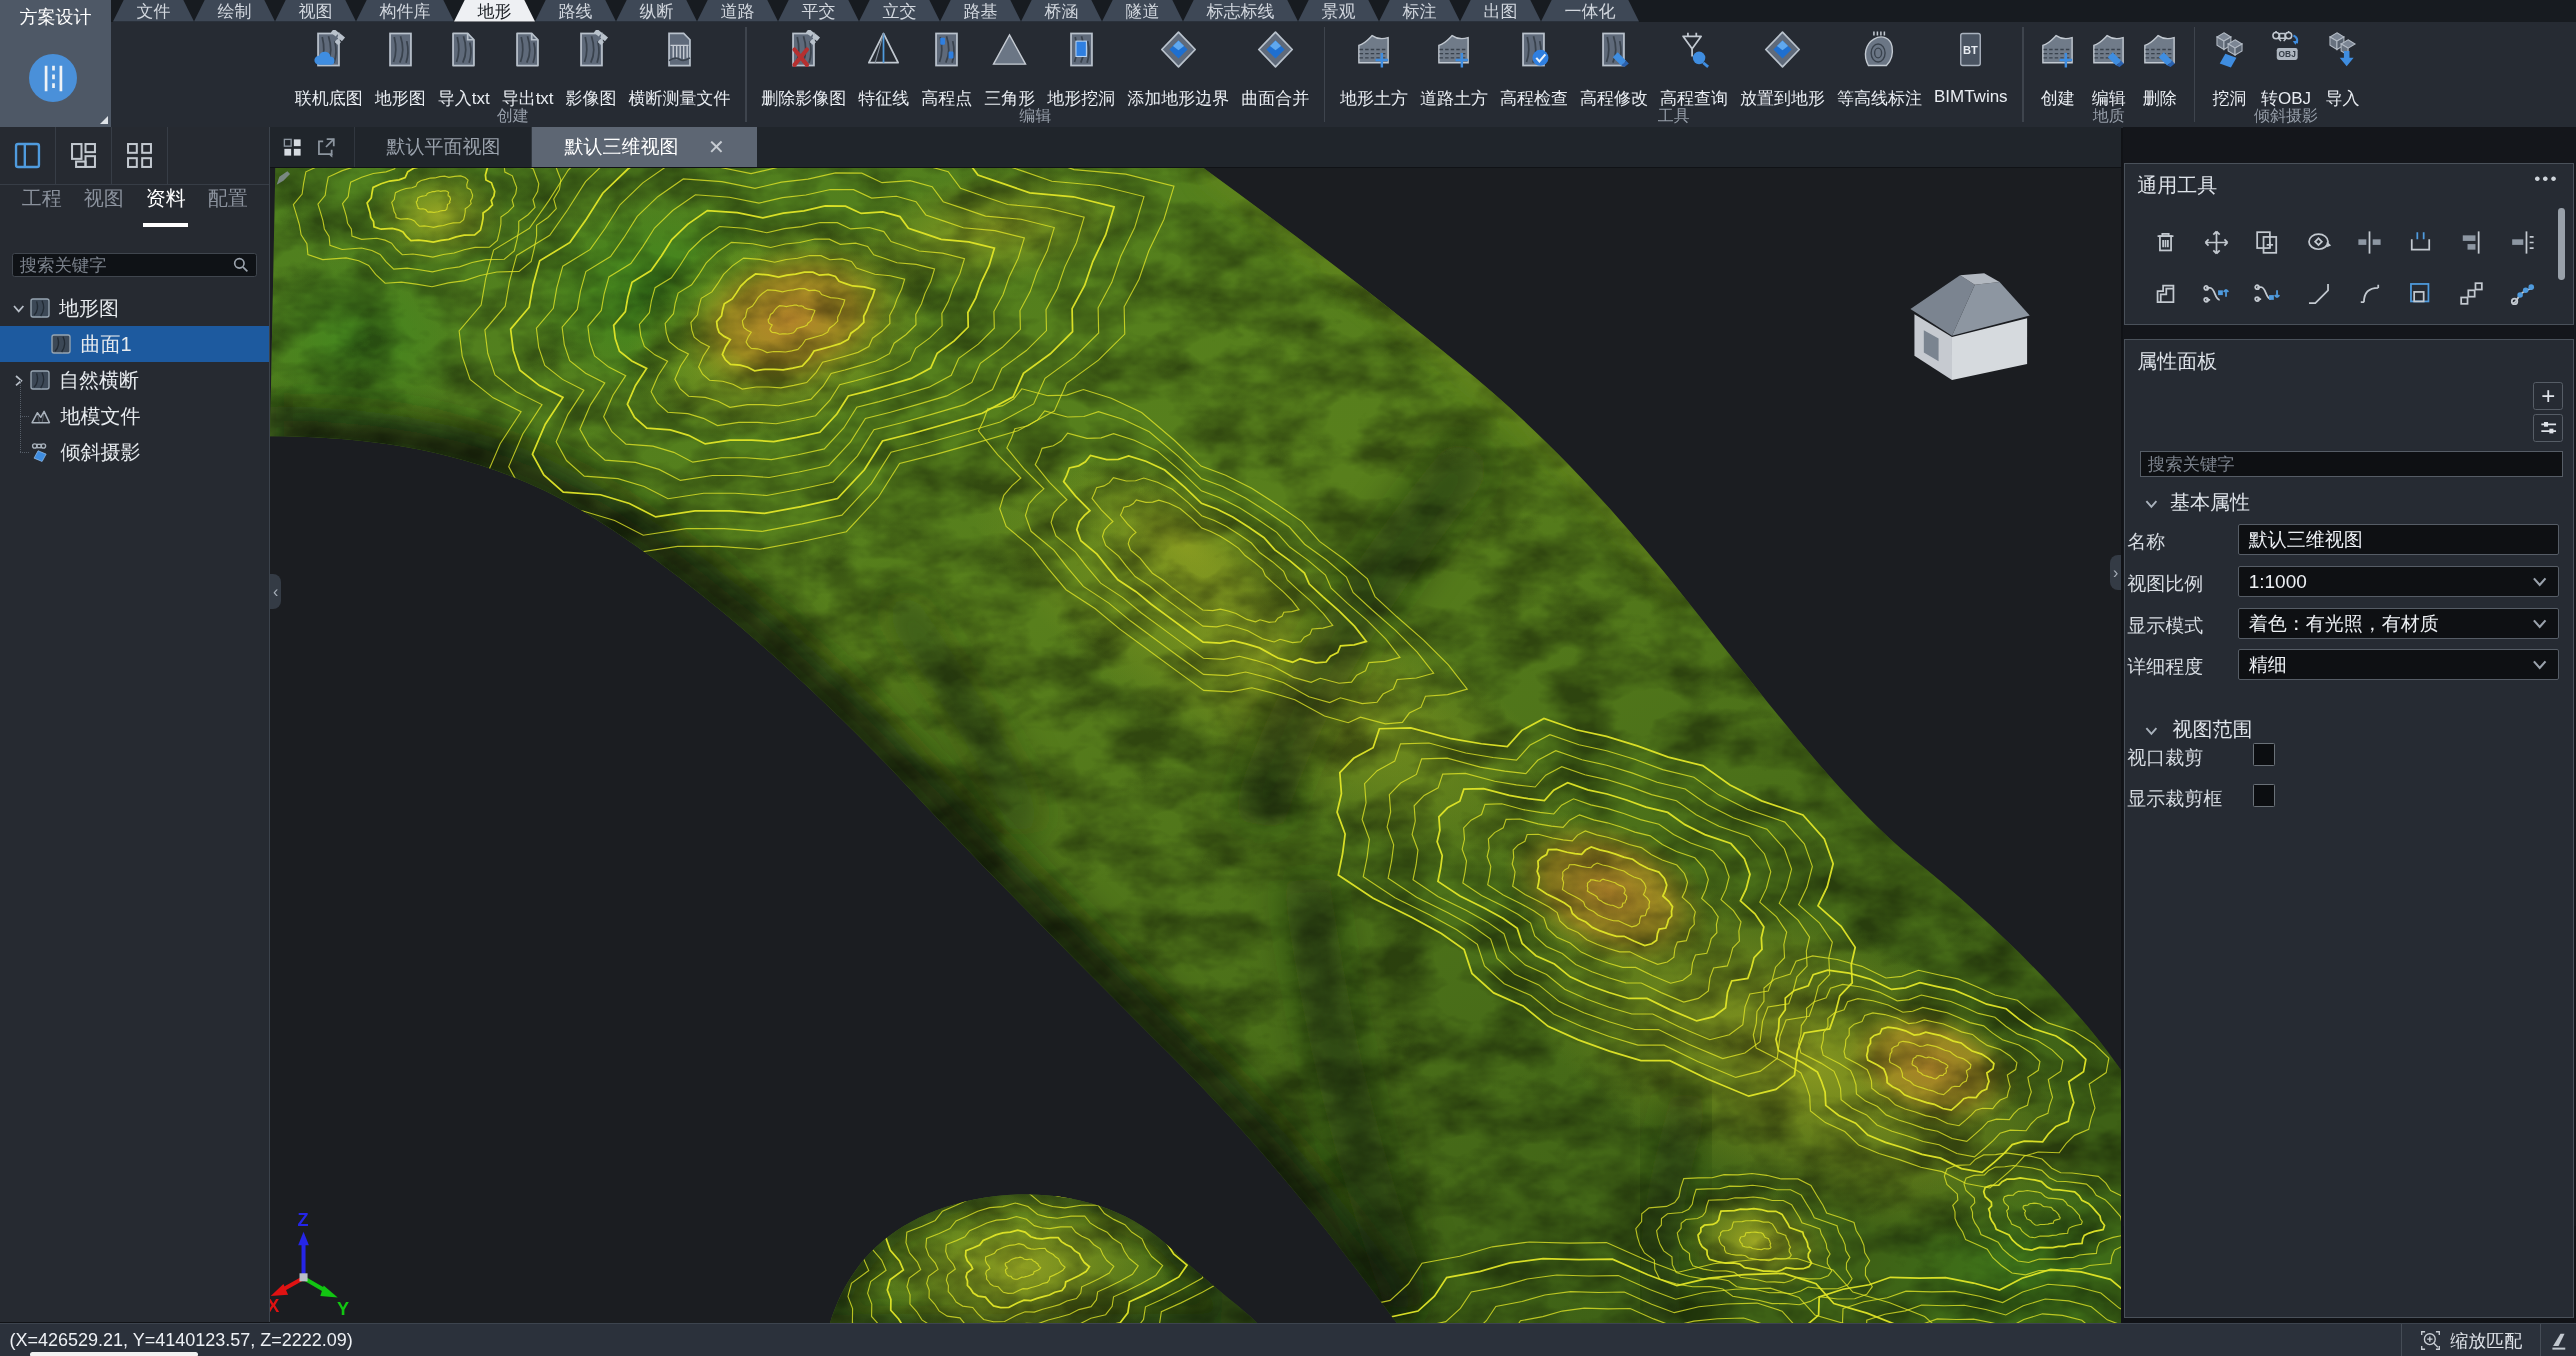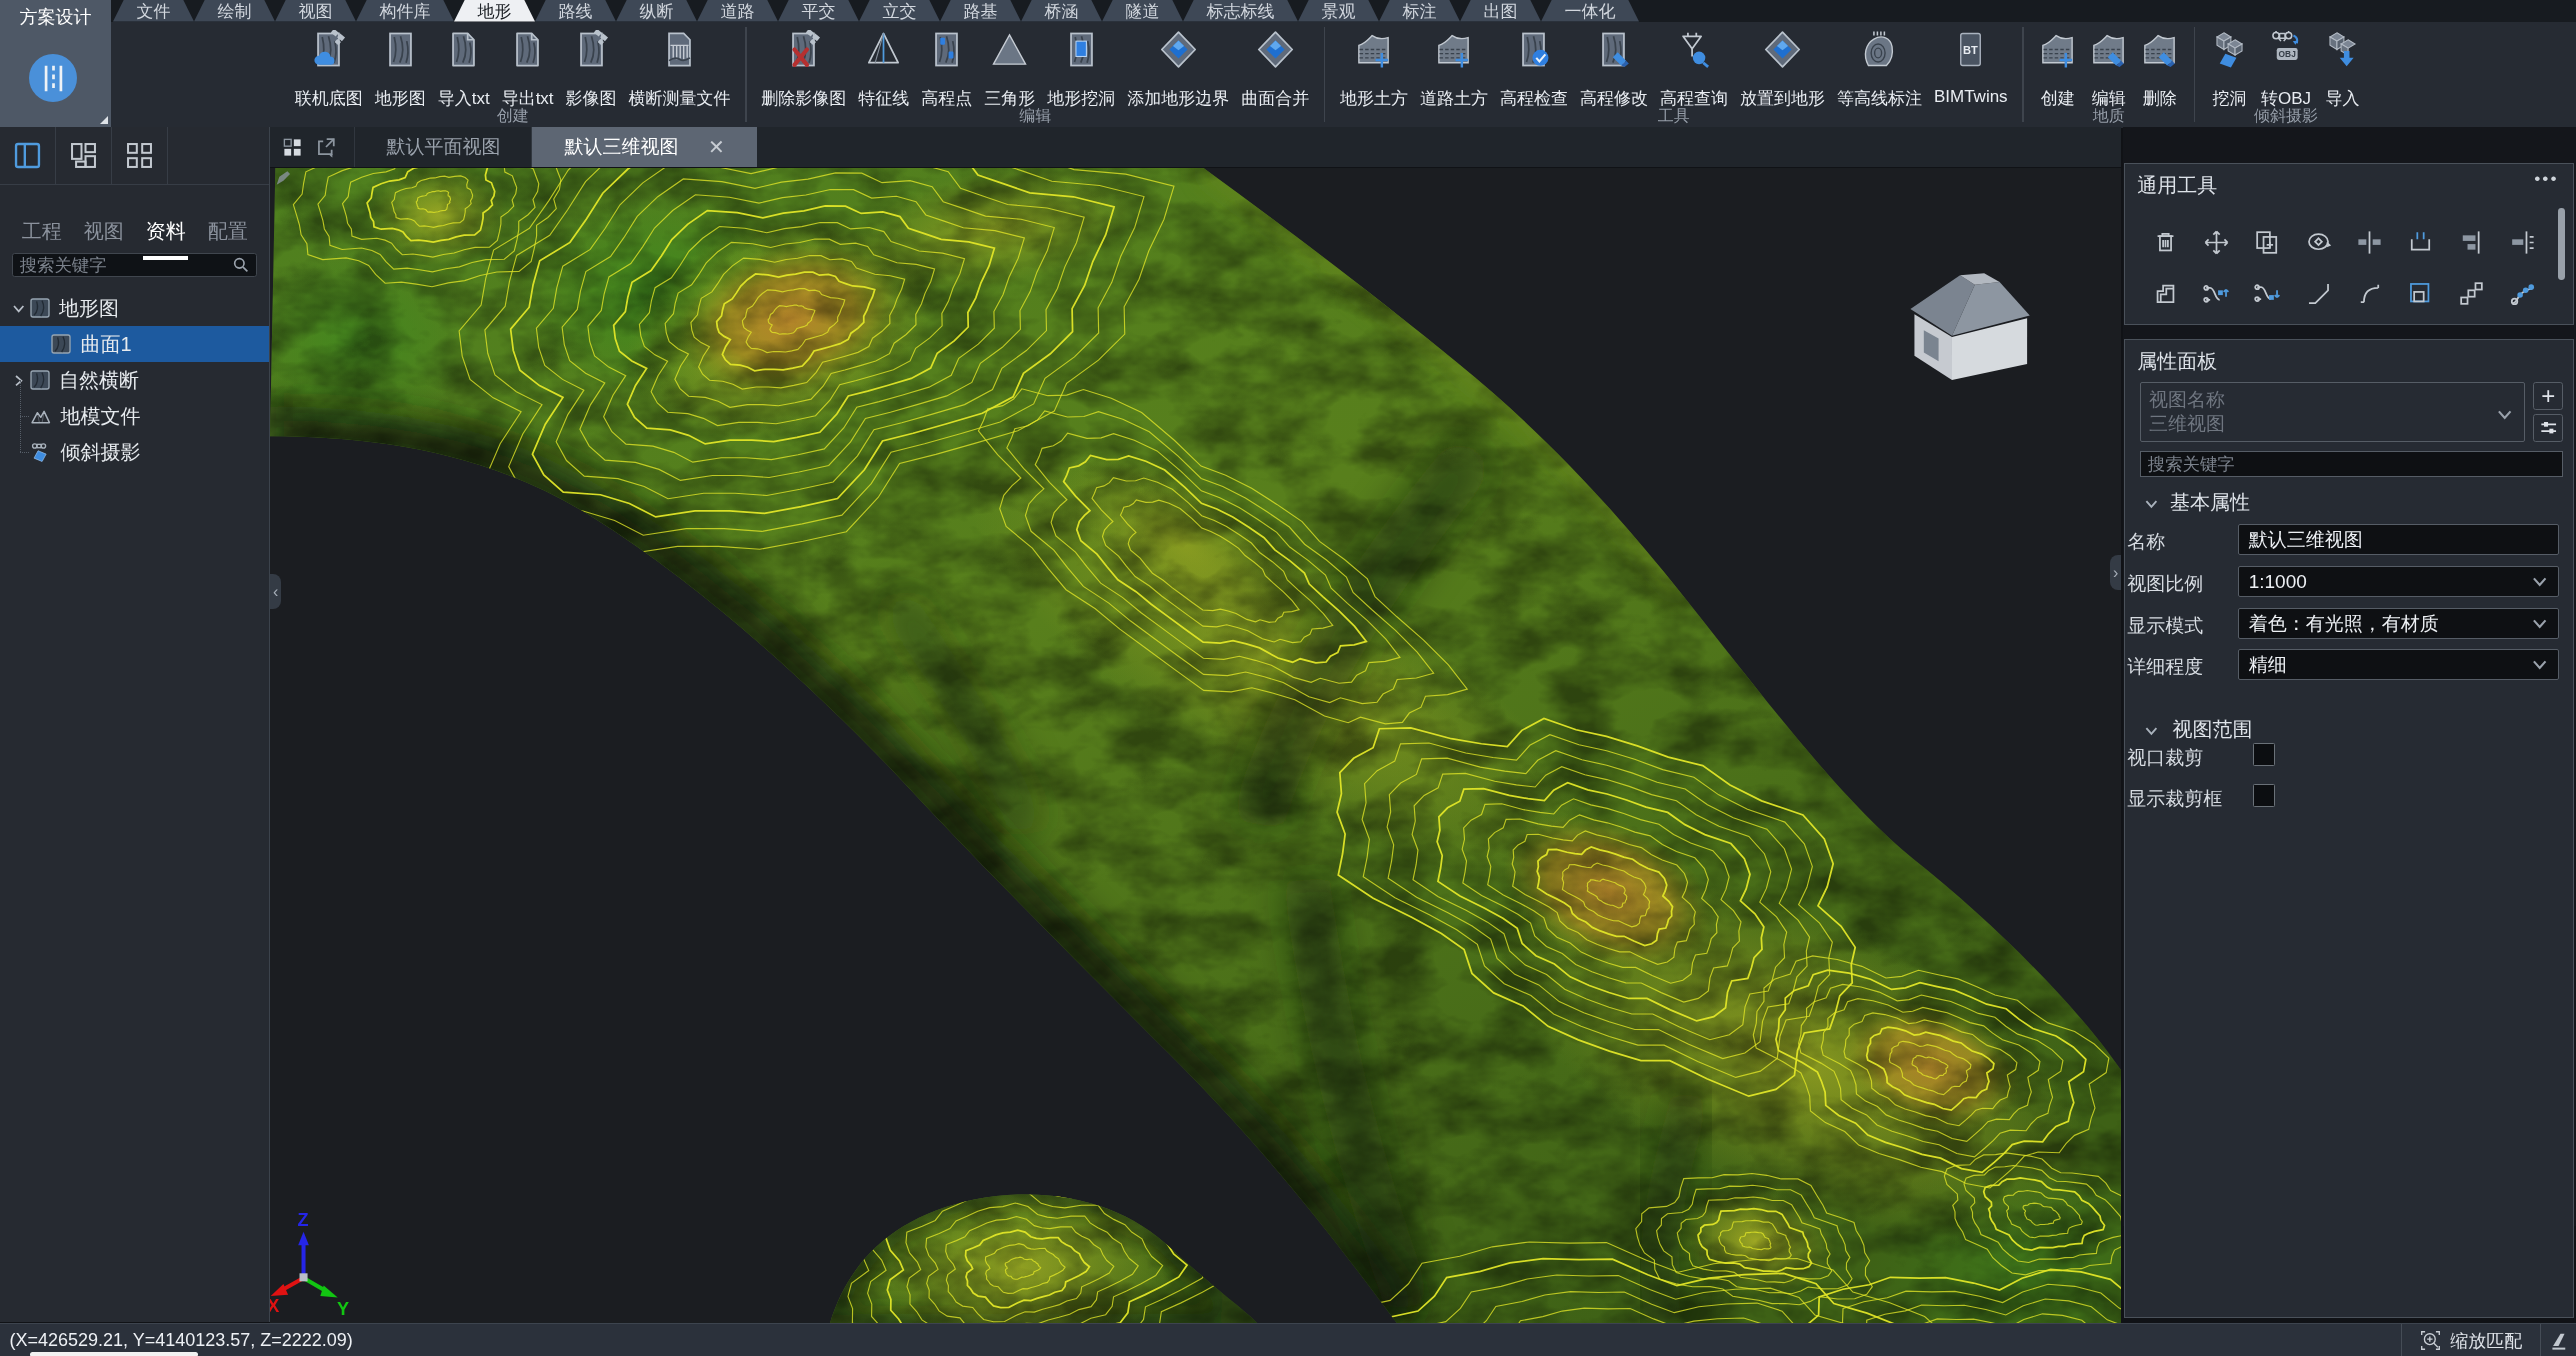--- a/index.html
+++ b/index.html
@@ -17,21 +17,21 @@
 .rgroup{display:flex;flex-direction:column;align-items:center;padding:0 8.7px;flex:none;}
 .ritems{display:flex;height:83px;align-items:flex-start;}
 .ritem{display:flex;flex-direction:column;align-items:center;padding:0 6px;flex:none;}
 .ritem svg{margin-top:8px;}
 .rlabel{font-size:17px;color:#e9edf2;margin-top:16px;white-space:nowrap;}
 .rgrouplabel{font-size:16px;color:#969ea9;margin-top:1.3px;}
 .rsep{width:1.3px;background:#3e444d;height:95px;margin-top:5.4px;flex:none;}
 .sidebar{position:absolute;left:0;top:127px;width:270px;height:1195px;background:#262a31;border-right:1.3px solid #3c434c;}
 .side-iconsrow{height:58px;border-bottom:1.3px solid #373d46;display:flex;align-items:stretch;}
 .side-ic{width:56px;display:flex;align-items:center;justify-content:center;border-right:1.3px solid #373d46;}
-.side-tabs{height:60px;display:flex;align-items:flex-end;padding-left:10.7px;}
+.side-tabs{height:60px;display:flex;align-items:flex-start;padding-left:10.7px;}
 .stab{width:62px;text-align:center;font-size:20px;color:#8b929d;position:relative;}
 .stab.active{color:#ffffff;}
 .stab.active::after{content:"";position:absolute;left:8.7px;right:8.7px;bottom:-14.8px;height:3.4px;background:#fff;}
 .side-search{margin:8px 12px 0;height:24px;background:#0f1216;border:1.3px solid #40464e;border-radius:2.7px;display:flex;align-items:center;padding:0 6.7px;}
 .side-search span{flex:1;font-size:17.4px;color:#7b828c;}
 .tree{margin-top:13.4px;position:relative;}
 .trow{height:36px;display:flex;align-items:center;position:relative;}
 .trow.selected{background:#1d5a9f;}
 .texp{width:21.5px;margin-left:8px;flex:none;display:flex;justify-content:center;}
 .ticon{margin-right:9.4px;flex:none;display:flex;}
@@ -858,27 +858,20 @@
               <circle cx="21" cy="13" r="3.5" fill="#4f9bde" stroke="none"></circle>
               <circle cx="28" cy="9" r="3.5" fill="#4f9bde" stroke="none"></circle>
             </g>
           </svg>
         </div>
       </div>
     <div class="tscroll"></div>
   </div>
   <div class="panel props">
     <div class="ptitle">属性面板</div>
-    <div class="combo">
-      <div class="l">视图名称</div>
-      <div class="l">三维视图</div>
-      <span class="combo-ch"><svg width="17.4" height="12" viewBox="0 0 24 16">
-            <path d="M4 3 L12 12 L20 3" fill="none" stroke="#9aa2ac" stroke-width="3"></path>
-          </svg></span>
-    </div>
     <div class="pbtn add">+</div>
     <div class="pbtn filter">
         <svg width="17.4" height="17.4" viewBox="0 0 26 26">
           <g stroke="#dfe3e9" stroke-width="2.5">
             <path d="M2 8 h22 M2 18 h22"></path>
           </g>
           <rect x="6" y="4.5" width="6" height="7" fill="#dfe3e9"></rect>
           <rect x="14" y="14.5" width="6" height="7" fill="#dfe3e9"></rect>
         </svg>
       </div>

